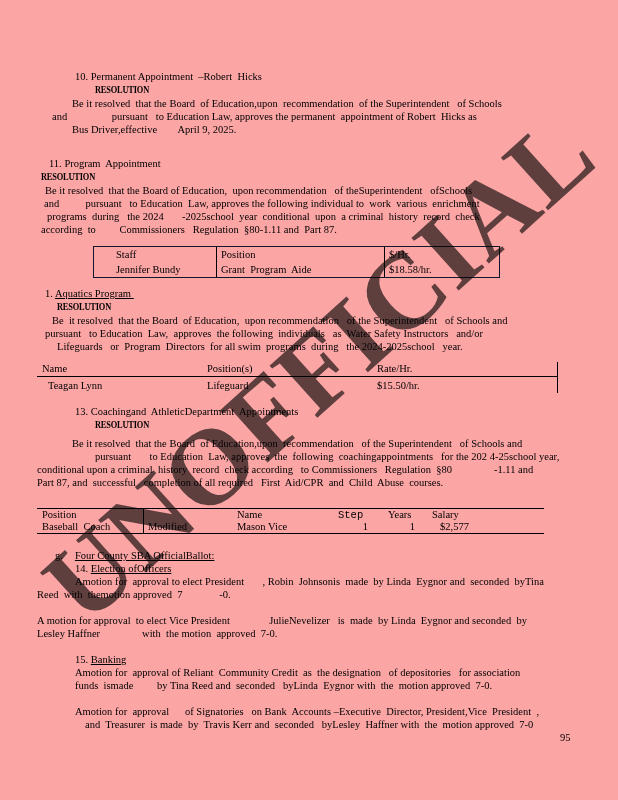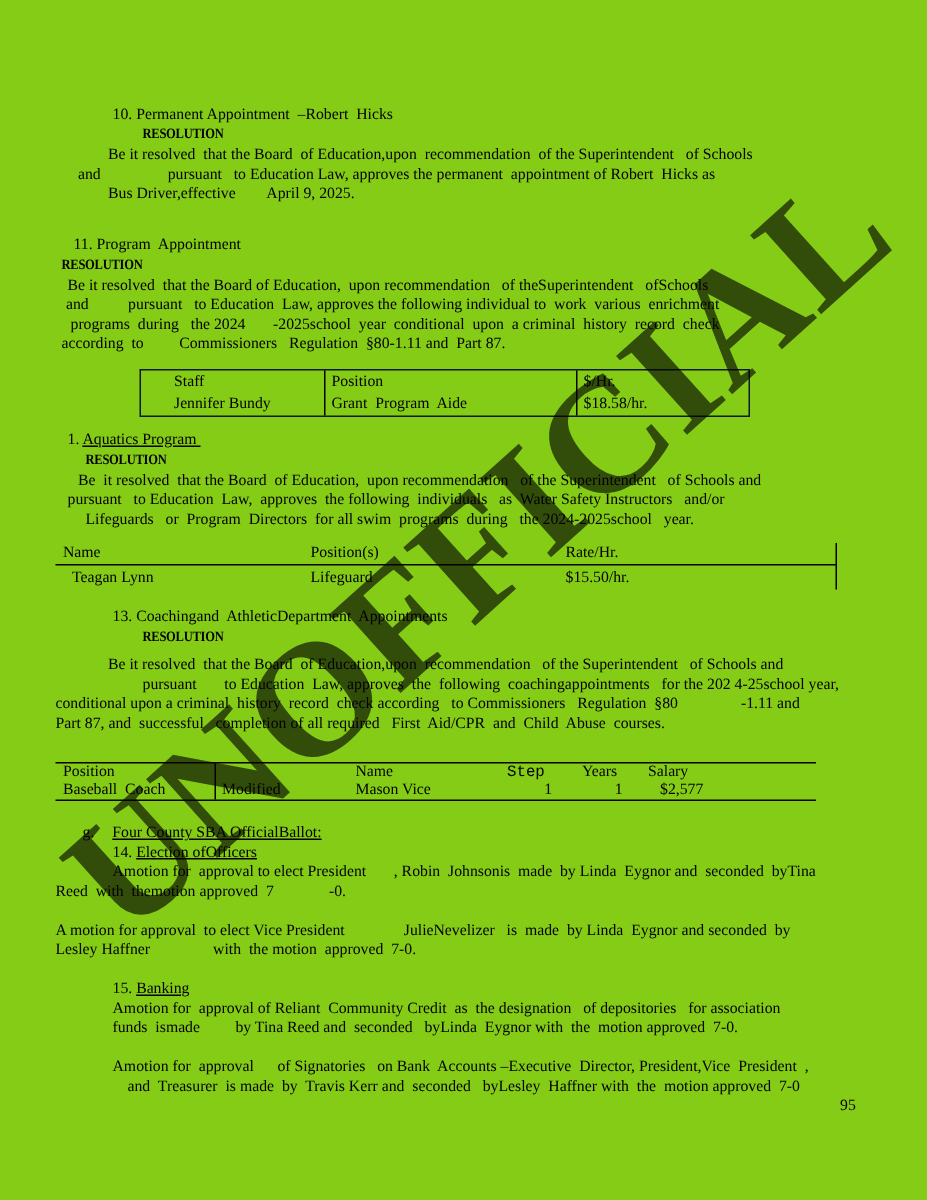--- a/index.html
+++ b/index.html
@@ -1,17 +1,17 @@
 <!DOCTYPE html>
 <html><head>
 <meta charset="utf-8">
 <style>
   html,body{margin:0;padding:0;background:#ffffff;}
   #page{
-    position:relative;width:618px;height:800px;background:#84cc16;overflow:hidden;
+    position:relative;width:618px;height:800px;background:#fca5a5;overflow:hidden;
     font-family:"Liberation Serif", serif;font-size:10.5px;color:#000;
   }
   .sec{position:absolute;left:37px;width:575px;}
   .ln{line-height:13px;white-space:pre;}
   .hd{line-height:13px;white-space:pre;}
   .u{text-decoration:underline;}
   .res{
     font-weight:bold;font-size:9.5px;letter-spacing:-0.2px;
     display:inline-block;transform:scaleX(0.88);transform-origin:0 50%;white-space:pre;
   }

